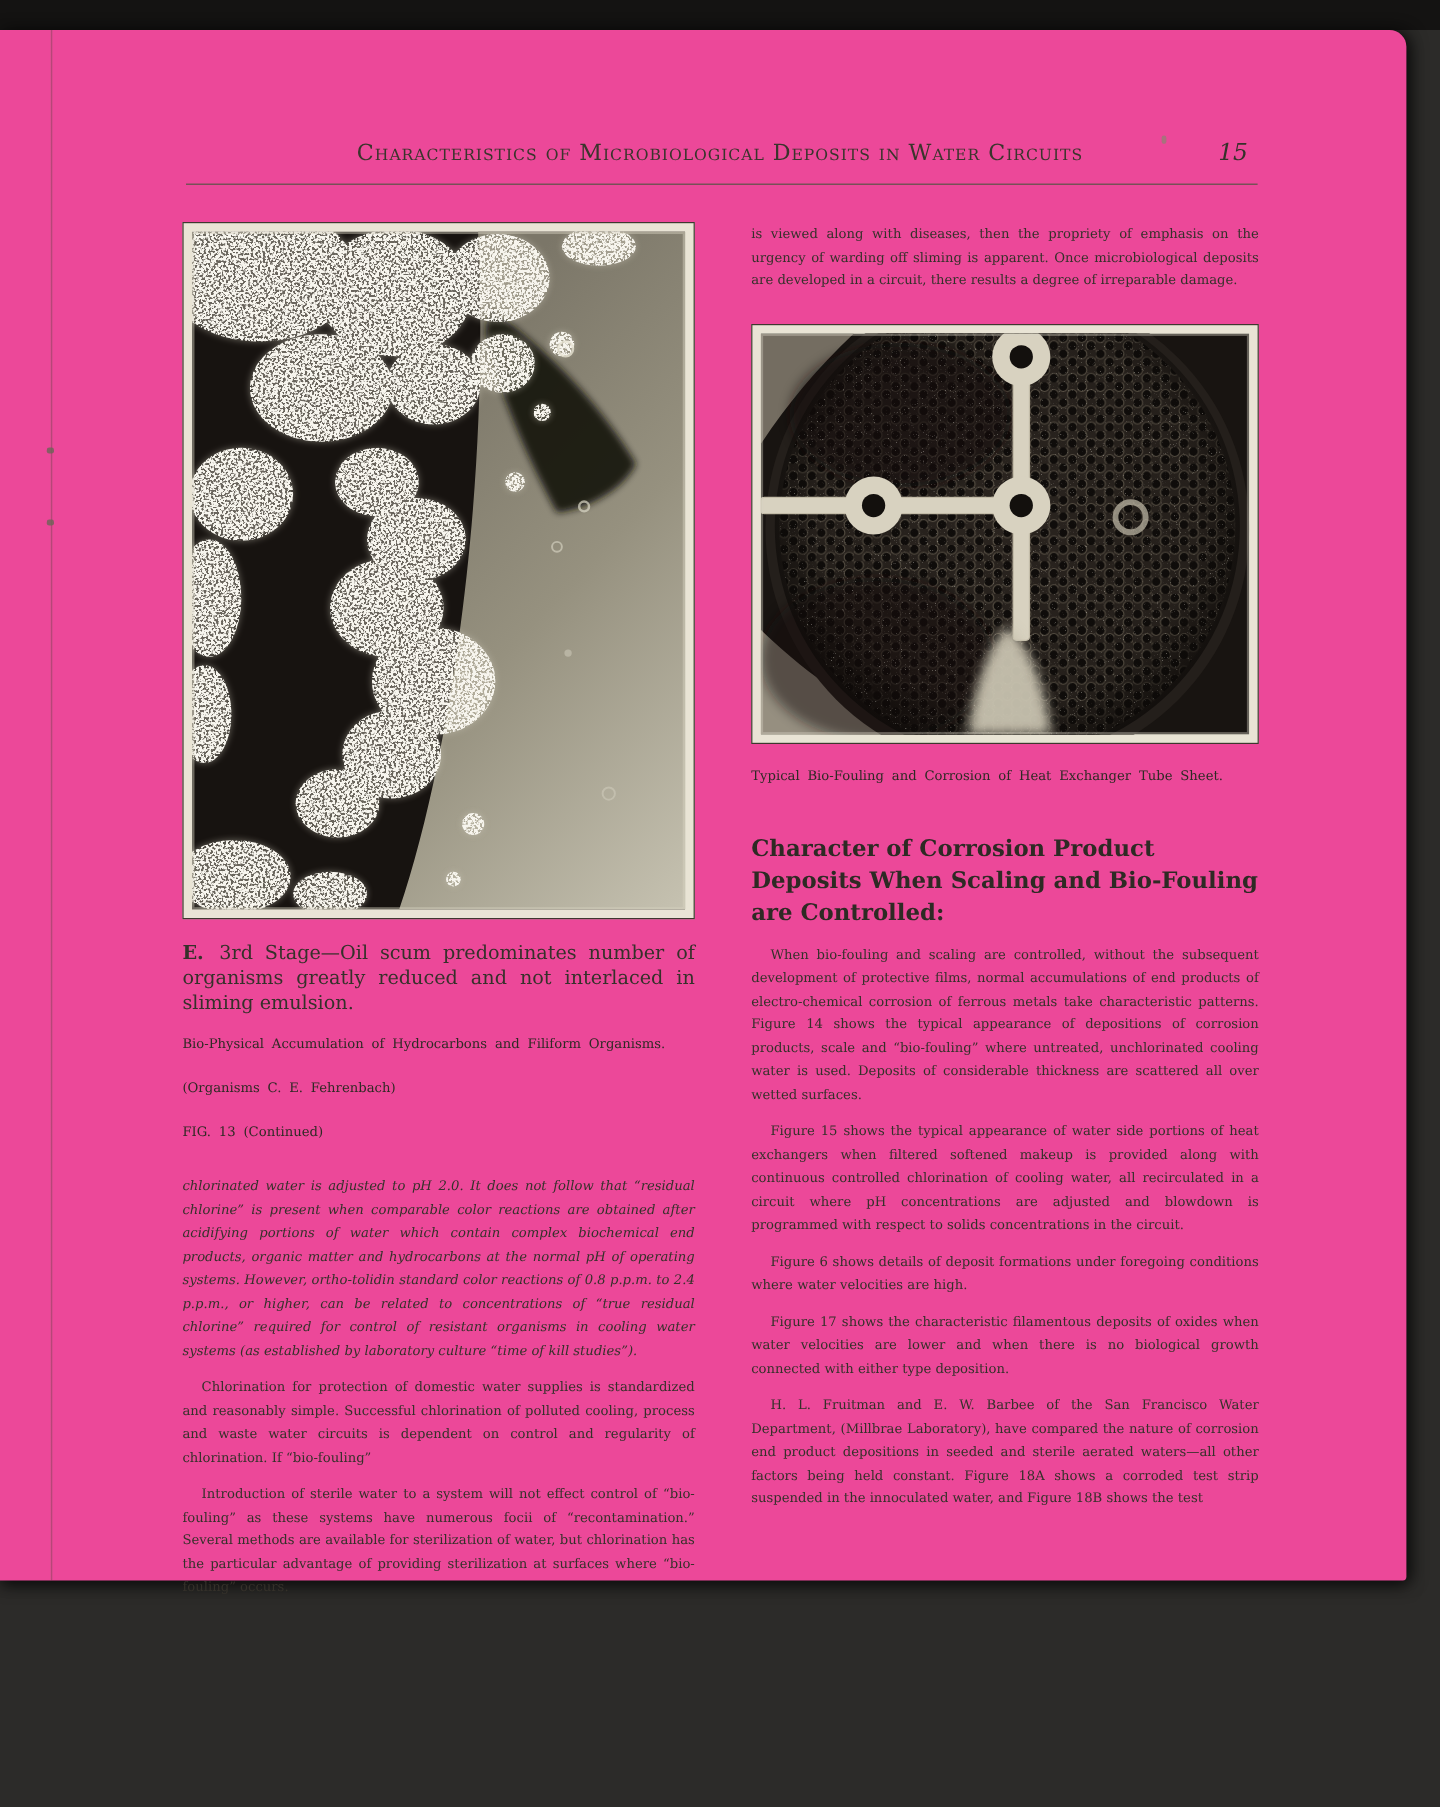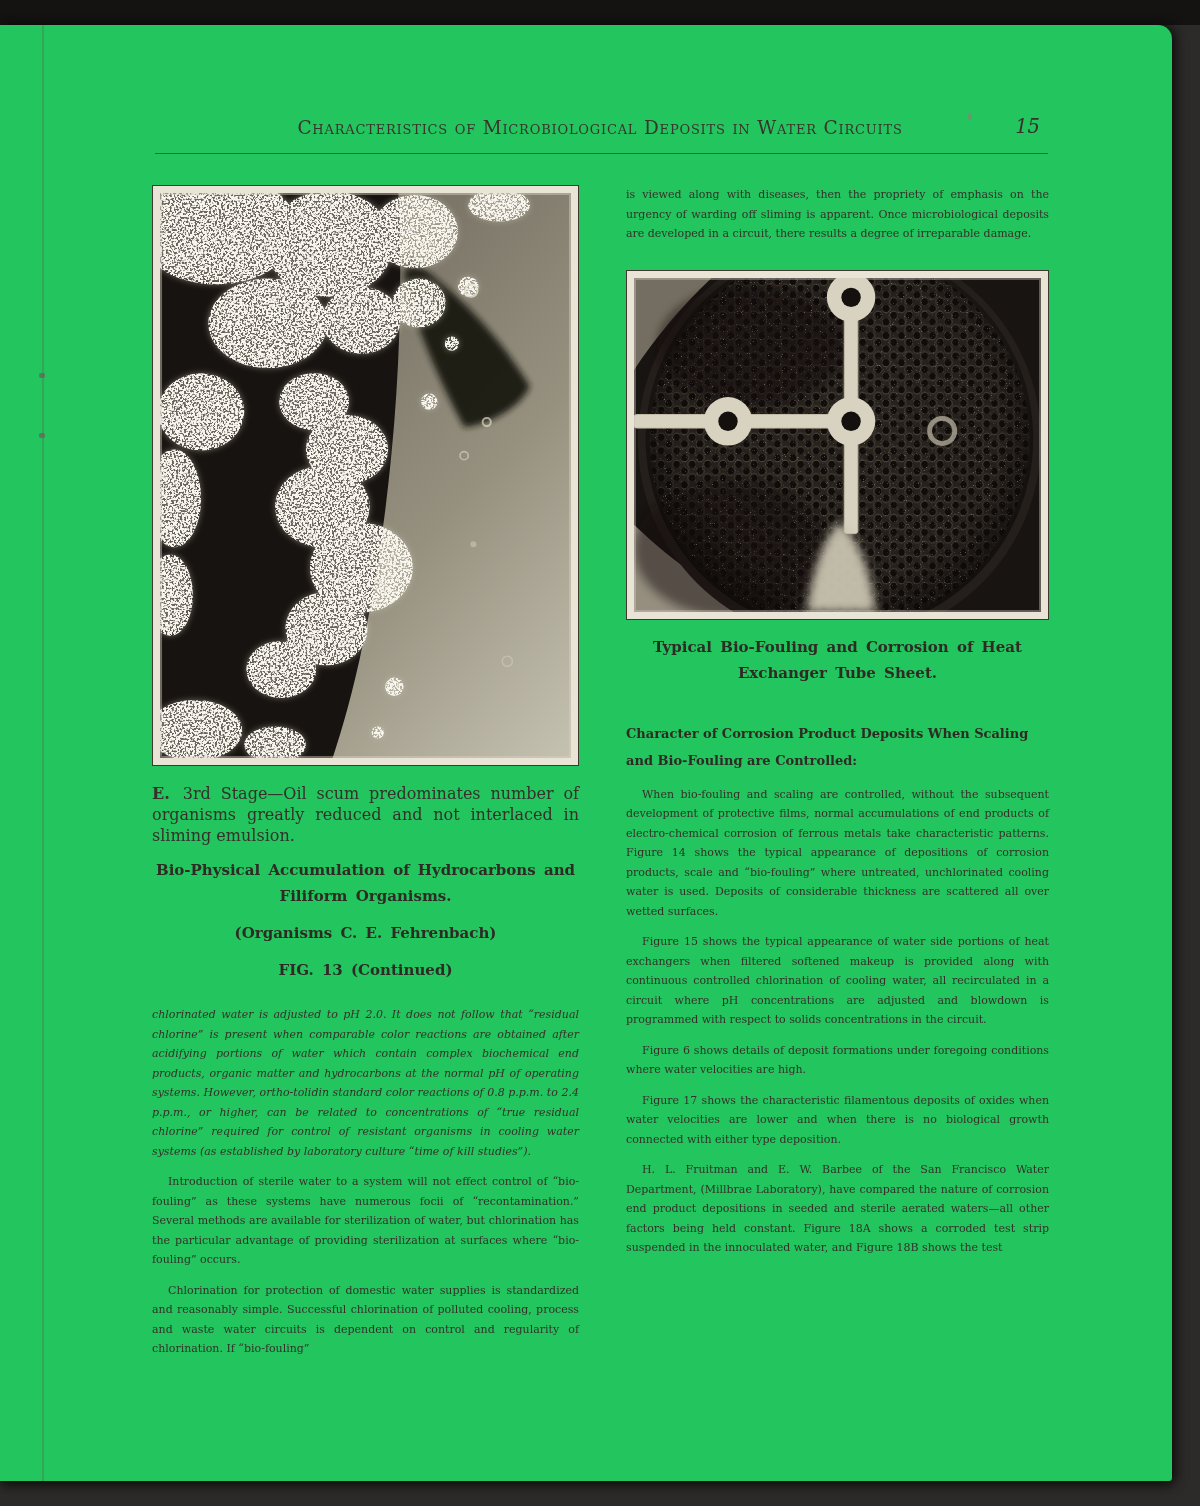--- a/index.html
+++ b/index.html
@@ -4,22 +4,22 @@
 <style>
   html,body{margin:0;padding:0;}
   body{
     width:1200px;height:1506px;position:relative;
     background:#2c2b29;
     font-family:"DejaVu Serif", serif;
     overflow:hidden;
   }
   .top-band{position:absolute;top:0;left:0;width:1200px;height:25px;background:#141312;}
   .page{
-    position:absolute;left:0;top:25px;width:1172px;height:1456px;
-    background:#22c55e;
+    position:absolute;left:0;top:25px;width:1172px;height:1292px;
+    background:#ec4899;
     border-radius:0 14px 3px 0;
     box-shadow:4px 0 12px rgba(0,0,0,.55), 0 5px 12px rgba(0,0,0,.5);
   }
   .crease{
     position:absolute;left:42px;top:0;height:100%;width:2px;
     background:linear-gradient(to right, rgba(130,120,100,.18), rgba(70,62,50,.34), rgba(130,120,100,.10));
   }
   .staple{position:absolute;left:39px;width:6px;height:5px;border-radius:2px;background:#6b6456;opacity:.8;}
   .st1{top:348px;} .st2{top:408px;}
   .fleck{position:absolute;left:968px;top:88px;width:4px;height:7px;background:#8b8371;border-radius:2px;opacity:.7;}
@@ -57,33 +57,33 @@
   .frame13{width:427px;height:581px;}
   .frame14{width:423px;height:350px;margin-top:26px;}
   .photo-frame svg{display:block;width:100%;height:100%;}
 
   .caption{
     margin-top:17px;
     font-size:16px;line-height:21px;color:#35312a;text-align:justify;
   }
   .caption b{margin-right:13px;}
   .bold-caption{
-    font-weight:bold;text-align:center;color:#2e2a24;
-    font-size:15px;line-height:26px;word-spacing:3px;
+    font-weight:normal;text-align:left;color:#2e2a24;
+    font-size:11px;line-height:26px;word-spacing:3px;
   }
   .subcaption{}
   .courtesy{margin-top:8px;}
   .figlabel{margin-top:5px;}
   .figlabel14{margin-top:4px;}
   .caption14{margin-top:14px;}
   .body-start{margin-top:22px;font-style:italic;}
 
   .section-heading{
     margin-top:34px;margin-bottom:11px;
-    font-weight:bold;font-size:13px;line-height:27px;color:#2e2a24;
+    font-weight:bold;font-size:19px;line-height:27px;color:#2e2a24;
   }
 </style>
 </head>
 <body>
 
 <div class="top-band"></div>
 
 <div class="page">
   <div class="crease"></div>
   <div class="staple st1"></div>
@@ -154,22 +154,22 @@
       </svg>
     </div>
 
     <p class="caption"><b>E.</b><span>3rd Stage—Oil scum predominates number of organisms greatly reduced and not interlaced in sliming emulsion.</span></p>
 
     <p class="bold-caption subcaption">Bio-Physical Accumulation of Hydrocarbons and Filiform Organisms.</p>
     <p class="bold-caption courtesy">(Organisms C. E. Fehrenbach)</p>
     <p class="bold-caption figlabel">FIG. 13 (Continued)</p>
 
     <p class="body-text body-start">chlorinated water is adjusted to pH 2.0.  It does not follow that “residual chlorine” is present when comparable color reactions are obtained after acidifying portions of water which contain complex biochemical end products, organic matter and hydrocarbons at the normal pH of operating systems. However, ortho-tolidin standard color reactions of 0.8 p.p.m. to 2.4 p.p.m., or higher, can be related to concentrations of “true residual chlorine” required for control of resistant organisms in cooling water systems (as established by laboratory culture “time of kill studies”).</p>
+    <p class="body-text ind">Chlorination for protection of domestic water supplies is standardized and reasonably simple.  Successful chlorination of polluted cooling, process and waste water circuits is dependent on control and regularity of chlorination.  If “bio-fouling”</p>
     <p class="body-text ind">Introduction of sterile water to a system will not effect control of “bio-fouling” as these systems have numerous focii of “recontamination.”  Several methods are available for sterilization of water, but chlorination has the particular advantage of providing sterilization at surfaces where “bio-fouling” occurs.</p>
-    <p class="body-text ind">Chlorination for protection of domestic water supplies is standardized and reasonably simple.  Successful chlorination of polluted cooling, process and waste water circuits is dependent on control and regularity of chlorination.  If “bio-fouling”</p>
   </div>
 
   <div class="col col-right">
 
     <p class="body-text">is viewed along with diseases, then the propriety of emphasis on the urgency of warding off sliming is apparent.  Once microbiological deposits are developed in a circuit, there results a degree of irreparable damage.</p>
 
     <div class="photo-frame frame14">
       <svg viewBox="0 0 420 345" preserveAspectRatio="none" xmlns="http://www.w3.org/2000/svg" xmlns:xlink="http://www.w3.org/1999/xlink">
         <defs>
           <pattern id="tubes" width="16" height="14" patternUnits="userSpaceOnUse">

